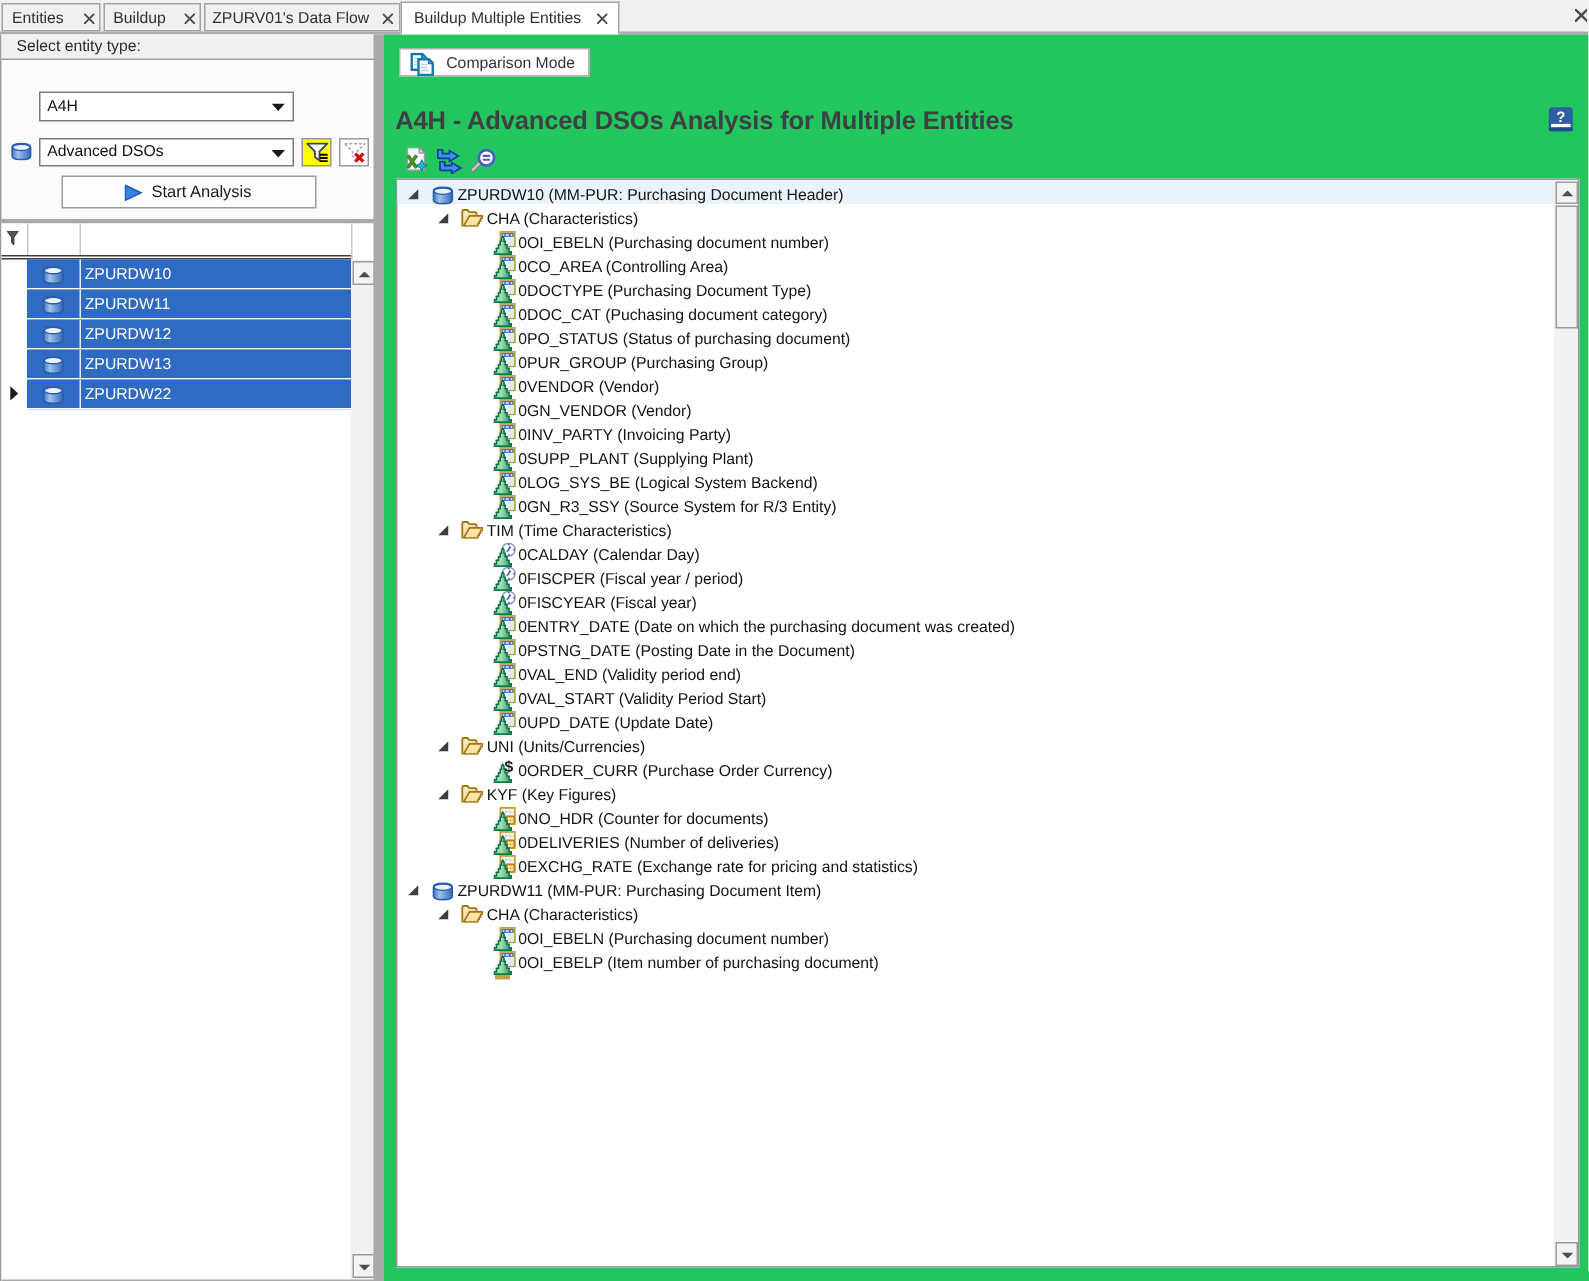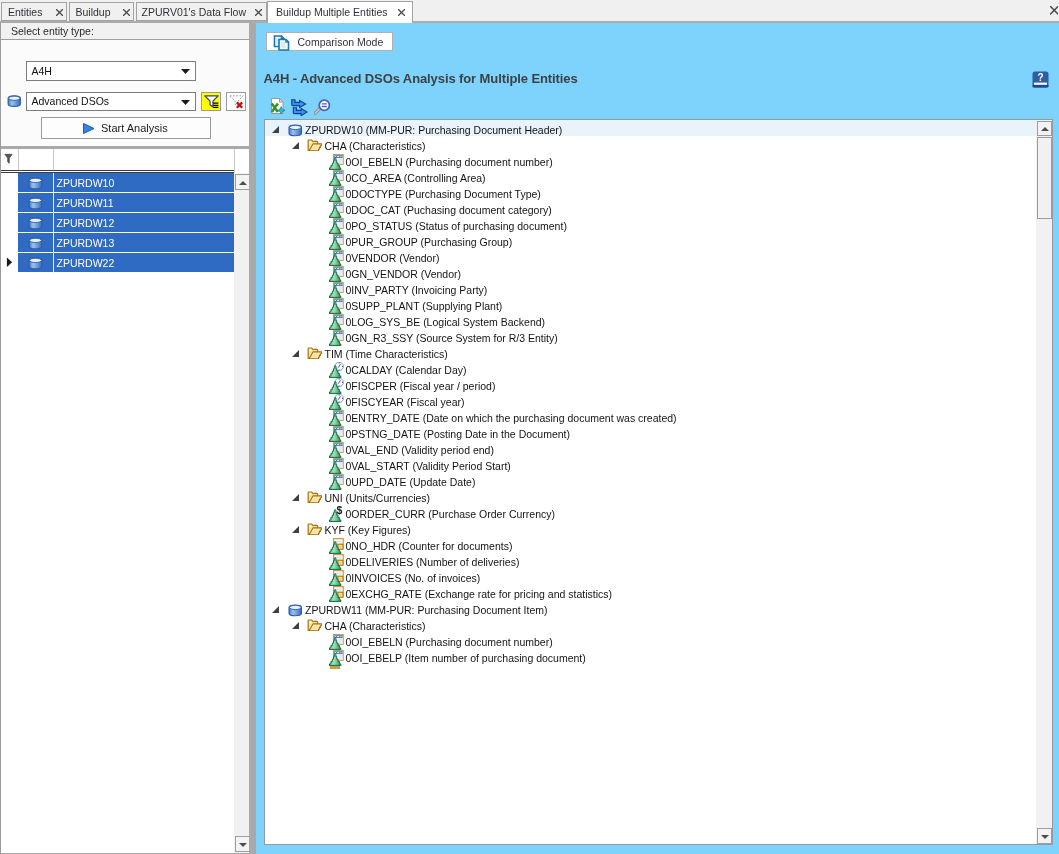--- a/index.html
+++ b/index.html
@@ -29,24 +29,24 @@
 .grow{position:absolute;left:17px;width:216px;height:20px;background:#2f6ac3;border-bottom:1px solid #fff}
 .grow .ct{position:absolute;left:38.5px;top:4px;color:#fff}
 .grow svg{position:absolute;left:10px;top:4px}
 .grow .cl{position:absolute;left:34.5px;top:0;width:1px;height:20px;background:#e8eef8}
 
 #lsb{position:absolute;left:233px;top:24.5px;width:16px;height:679.5px;background:#f1f1f1}
 .sbtn{position:absolute;background:#f3f3f3;border:1px solid #9c9c9c}
 
 #split{position:absolute;left:249px;top:22.5px;width:6.5px;height:831.5px;background:#a9a9a9}
 
-#rpanel{position:absolute;left:255.5px;top:22.5px;width:803.5px;height:831.5px;background:#7dd3fc}
+#rpanel{position:absolute;left:255.5px;top:22.5px;width:803.5px;height:831.5px;background:#22c55e}
 #cmpbtn{position:absolute;left:10px;top:9.5px;width:127.5px;height:19px;background:#fff;border:1px solid #b0b0b0}
 #cmpbtn span{position:absolute;left:31px;top:2.5px;color:#32323f}
-#title{position:absolute;left:8px;top:48px;font-size:13px;font-weight:bold;color:#3f4044;letter-spacing:-0.1px}
+#title{position:absolute;left:8px;top:48px;font-size:17px;font-weight:bold;color:#3f4044;letter-spacing:-0.1px}
 
 #tree{position:absolute;left:8px;top:96.5px;width:789.5px;height:726px;background:#fff;border:1px solid #9199a1}
 #trows{position:absolute;left:0;top:0;width:772px}
 .r{position:relative;width:772px;height:16px}
 .r .t{position:absolute;top:4px;color:#131313;white-space:pre}
 .r svg{position:absolute}
 .arr{top:6px}
 .l0a{left:7.5px}.l0i{left:23.5px;top:4px}.l0t{left:40.5px}
 .l1a{left:27px}.l1i{left:42.5px;top:2px}.l1t{left:60px}
 .l2i{left:64.5px;top:2px}.l2t{left:81px}
@@ -497,26 +497,20 @@
 <div class="r">
           <svg class="l2i" width="15" height="16" viewBox="0 0 15 16">
             <use href="#ic_kyf"></use>
           </svg>
           <span class="t l2t">0DELIVERIES (Number of deliveries)</span>
         </div>
 <div class="r">
           <svg class="l2i" width="15" height="16" viewBox="0 0 15 16">
             <use href="#ic_kyf"></use>
           </svg>
-          <span class="t l2t">0INVOICES (No. of invoices)</span>
-        </div>
-<div class="r">
-          <svg class="l2i" width="15" height="16" viewBox="0 0 15 16">
-            <use href="#ic_kyf"></use>
-          </svg>
           <span class="t l2t">0EXCHG_RATE (Exchange rate for pricing and statistics)</span>
         </div>
 <div class="r">
           <svg class="arr l0a" width="7" height="7" viewBox="0 0 6.5 6.5">
             <use href="#arr"></use>
           </svg>
           <svg class="l0i" width="14.5" height="12.5" viewBox="0 0 14.5 12.2">
             <use href="#cyl"></use>
           </svg>
           <span class="t l0t">ZPURDW11 (MM-PUR: Purchasing Document Item)</span>

